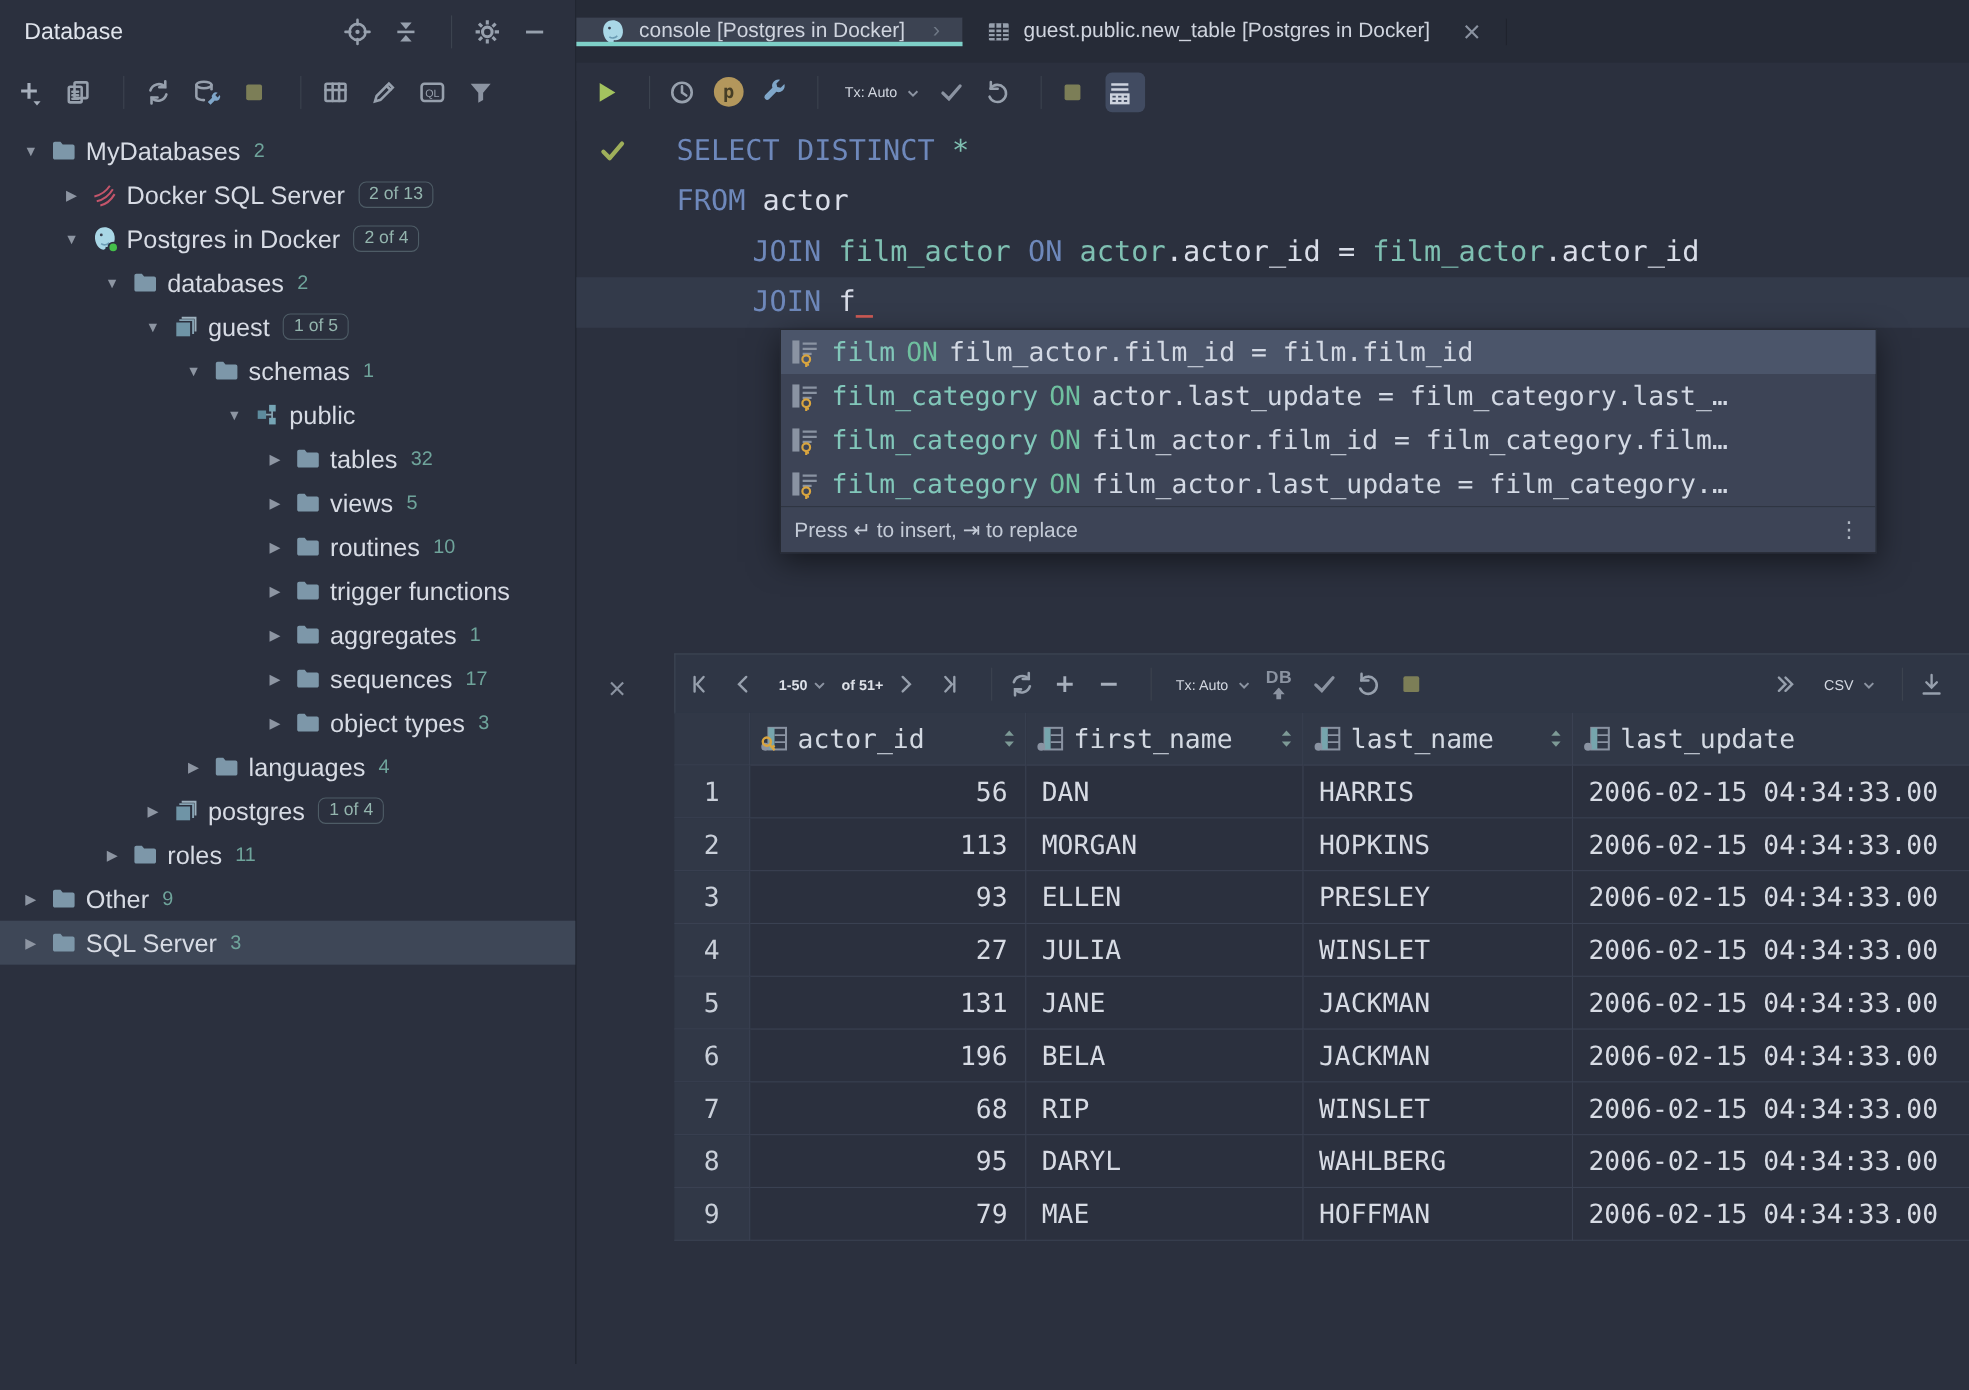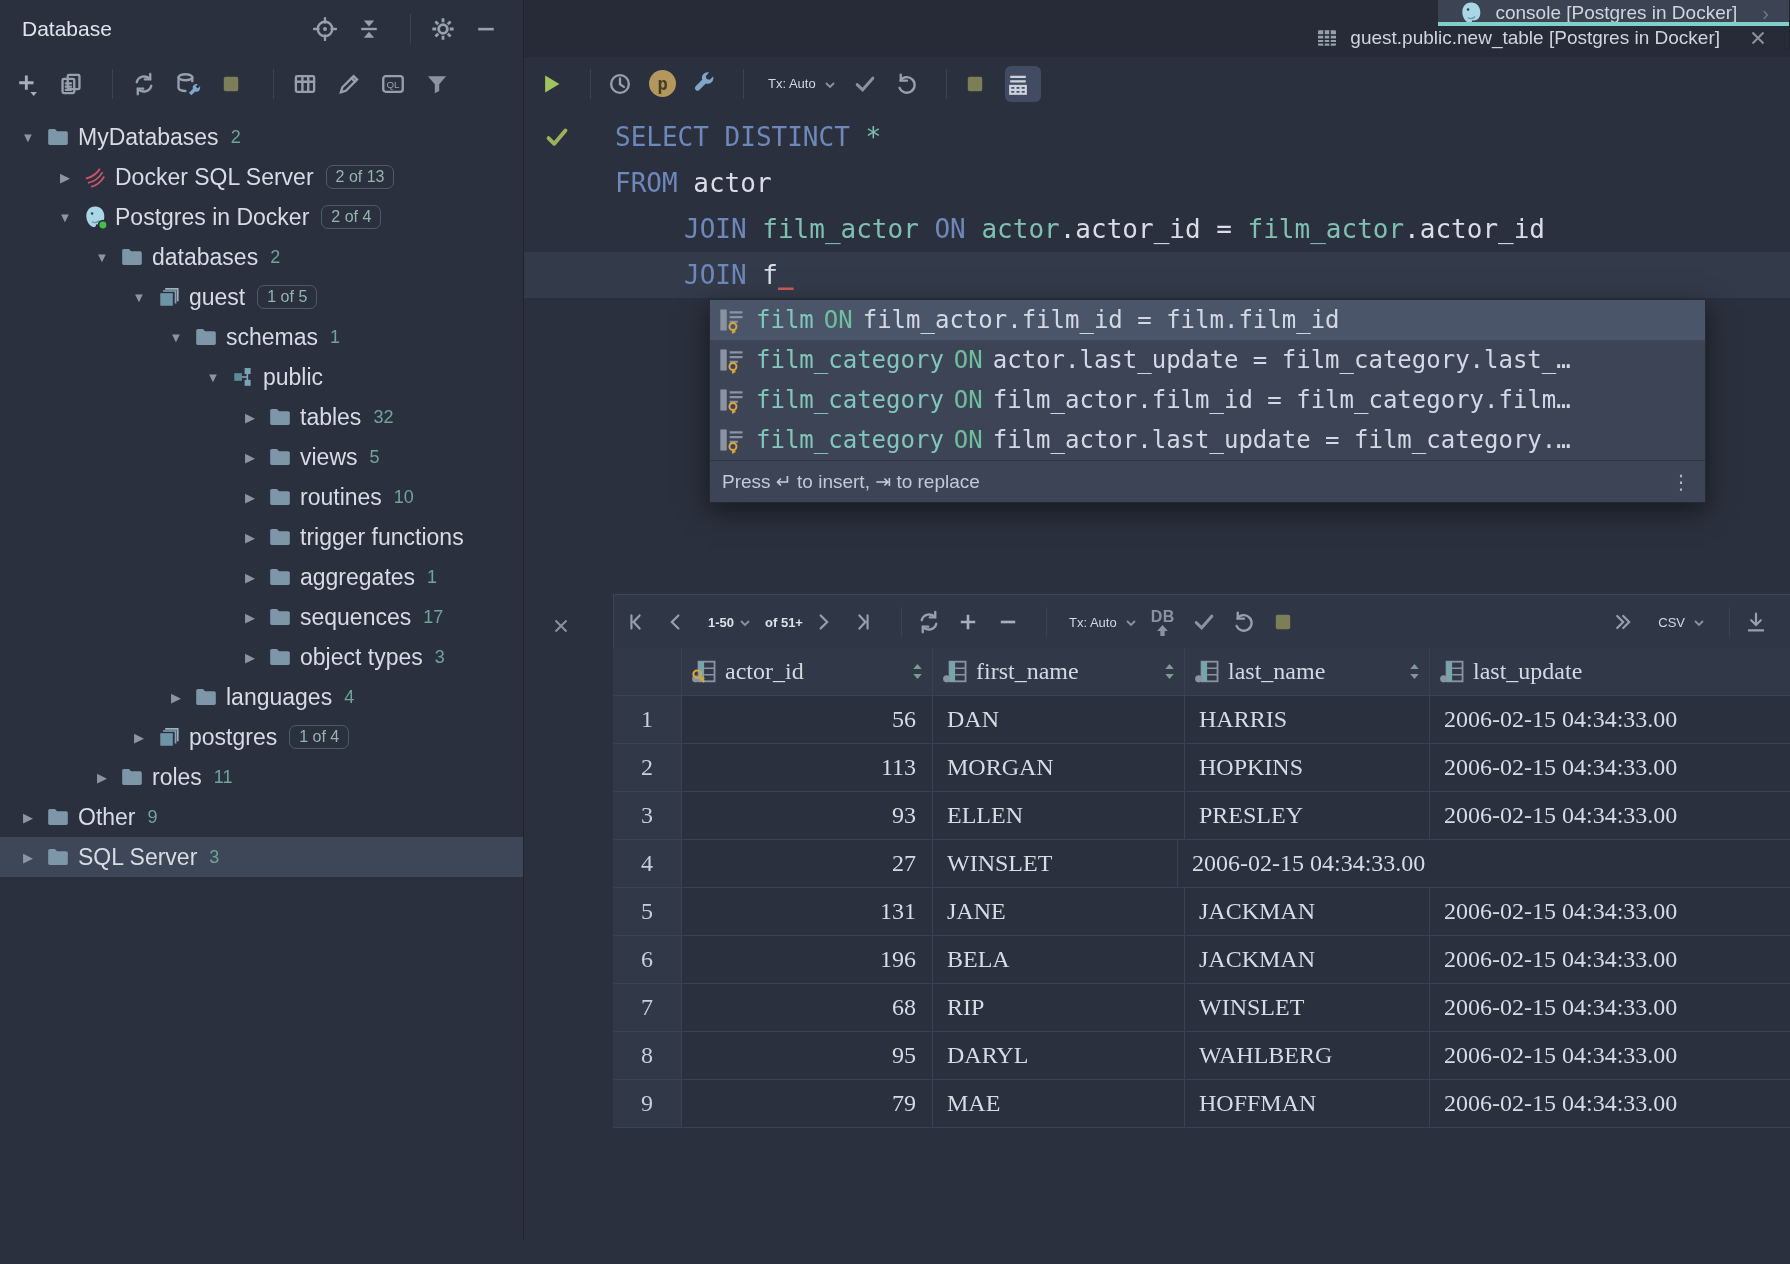--- a/index.html
+++ b/index.html
@@ -28,21 +28,21 @@
   .trow{height:40px;display:flex;align-items:center;gap:0;cursor:default;white-space:nowrap;}
   .trow.sel{background:var(--sel-tree);}
   .chev{width:28px;text-align:center;font-size:13px;color:#8d95a2;flex:0 0 auto;}
   .ticon{width:32px;display:flex;justify-content:center;flex:0 0 auto;position:relative;}
   .tlabel{font-size:23px;color:var(--text);margin-left:4px;}
   .tcount{font-size:18px;color:var(--count);margin-left:12px;}
   .tbadge{font-size:16px;color:var(--badge);border:1px solid var(--badge-bd);border-radius:7px;
           padding:2px 9px;margin-left:12px;}
 
   
-  .tabbar{position:absolute;left:524px;top:0;right:0;height:57px;background:var(--bg-dark);display:flex;align-items:flex-end;flex-direction:column;}
+  .tabbar{position:absolute;left:524px;top:0;right:0;height:57px;background:var(--bg-dark);display:flex;align-items:center;}
   .tab{display:flex;align-items:center;gap:11px;padding:0 20px;font-size:19px;color:#cfd4de;position:relative;border-right:1px solid var(--edge);}
   .tab.active{background:var(--tab-active);}
   .tab.active::after{content:"";position:absolute;left:0;right:0;bottom:0;height:4px;background:var(--teal);}
   .tab .tab-extra{color:#6f7886;font-size:20px;margin-left:14px;}
   .tab .close{margin-left:16px;display:flex;}
 
   
   .etoolbar{position:absolute;left:524px;top:57px;right:0;height:53px;display:flex;align-items:center;padding-left:14px;gap:6px;background:var(--bg);}
   .tool-label{display:flex;align-items:center;gap:6px;font-size:13px;color:#d2d7e0;padding:0 8px;}
   .tool-label .cdn{margin-top:2px;}
@@ -75,21 +75,21 @@
   .res-toolbar{position:absolute;left:89px;top:0;right:0;height:54px;background:var(--bg-tool);
                border-top:1px solid #3e4655;border-left:1px solid #3e4655;
                display:flex;align-items:center;padding:0 10px;gap:4px;font-size:19px;}
   .res-toolbar .spacer{flex:1;}
   .pager-label{color:#dde1e8;font-weight:bold;padding:0 4px;display:flex;align-items:center;gap:3px;}
   .dbup{display:flex;flex-direction:column;align-items:center;line-height:1;color:#8b93a1;}
   .dbup b{font-size:16px;font-weight:bold;letter-spacing:.5px;}
   .grid{position:absolute;left:89px;top:54px;right:0;font-family:"DejaVu Sans Mono",monospace;font-size:24px;}
   .grow{display:flex;height:48px;align-items:stretch;}
   .gcell{box-sizing:border-box;border-right:1px solid var(--line);border-bottom:1px solid var(--line);
-         display:flex;align-items:center;padding:0 14px;white-space:nowrap;overflow:hidden;font-family:Liberation Serif, serif;}
+         display:flex;align-items:center;padding:0 14px;white-space:nowrap;overflow:hidden;}
   .c0{width:69px;background:var(--bg-head);justify-content:center;padding:0;color:#c9cfd9;}
   .c1{width:251px;} .c2{width:252px;} .c3{width:245px;} .c4{flex:1;border-right:none;}
   .ghead .gcell{background:var(--bg-head);color:#d3d9e2;gap:8px;padding:0 8px;}
   .ghead .c0{border-bottom:1px solid var(--line);}
   .num{justify-content:flex-end;padding-right:16px;}
   .sort{margin-left:auto;flex:0 0 auto;}
 </style>
 </head>
 <body>
 
@@ -778,20 +778,21 @@
           <div class="grow">
             <div class="gcell c0">3</div>
             <div class="gcell c1 num">93</div>
             <div class="gcell c2">ELLEN</div>
             <div class="gcell c3">PRESLEY</div>
             <div class="gcell c4">2006-02-15 04:34:33.00</div>
           </div>
           <div class="grow">
             <div class="gcell c0">4</div>
             <div class="gcell c1 num">27</div>
+            <div class="gcell c2">JULIA</div>
             <div class="gcell c3">WINSLET</div>
             <div class="gcell c4">2006-02-15 04:34:33.00</div>
           </div>
           <div class="grow">
             <div class="gcell c0">5</div>
             <div class="gcell c1 num">131</div>
             <div class="gcell c2">JANE</div>
             <div class="gcell c3">JACKMAN</div>
             <div class="gcell c4">2006-02-15 04:34:33.00</div>
           </div>

